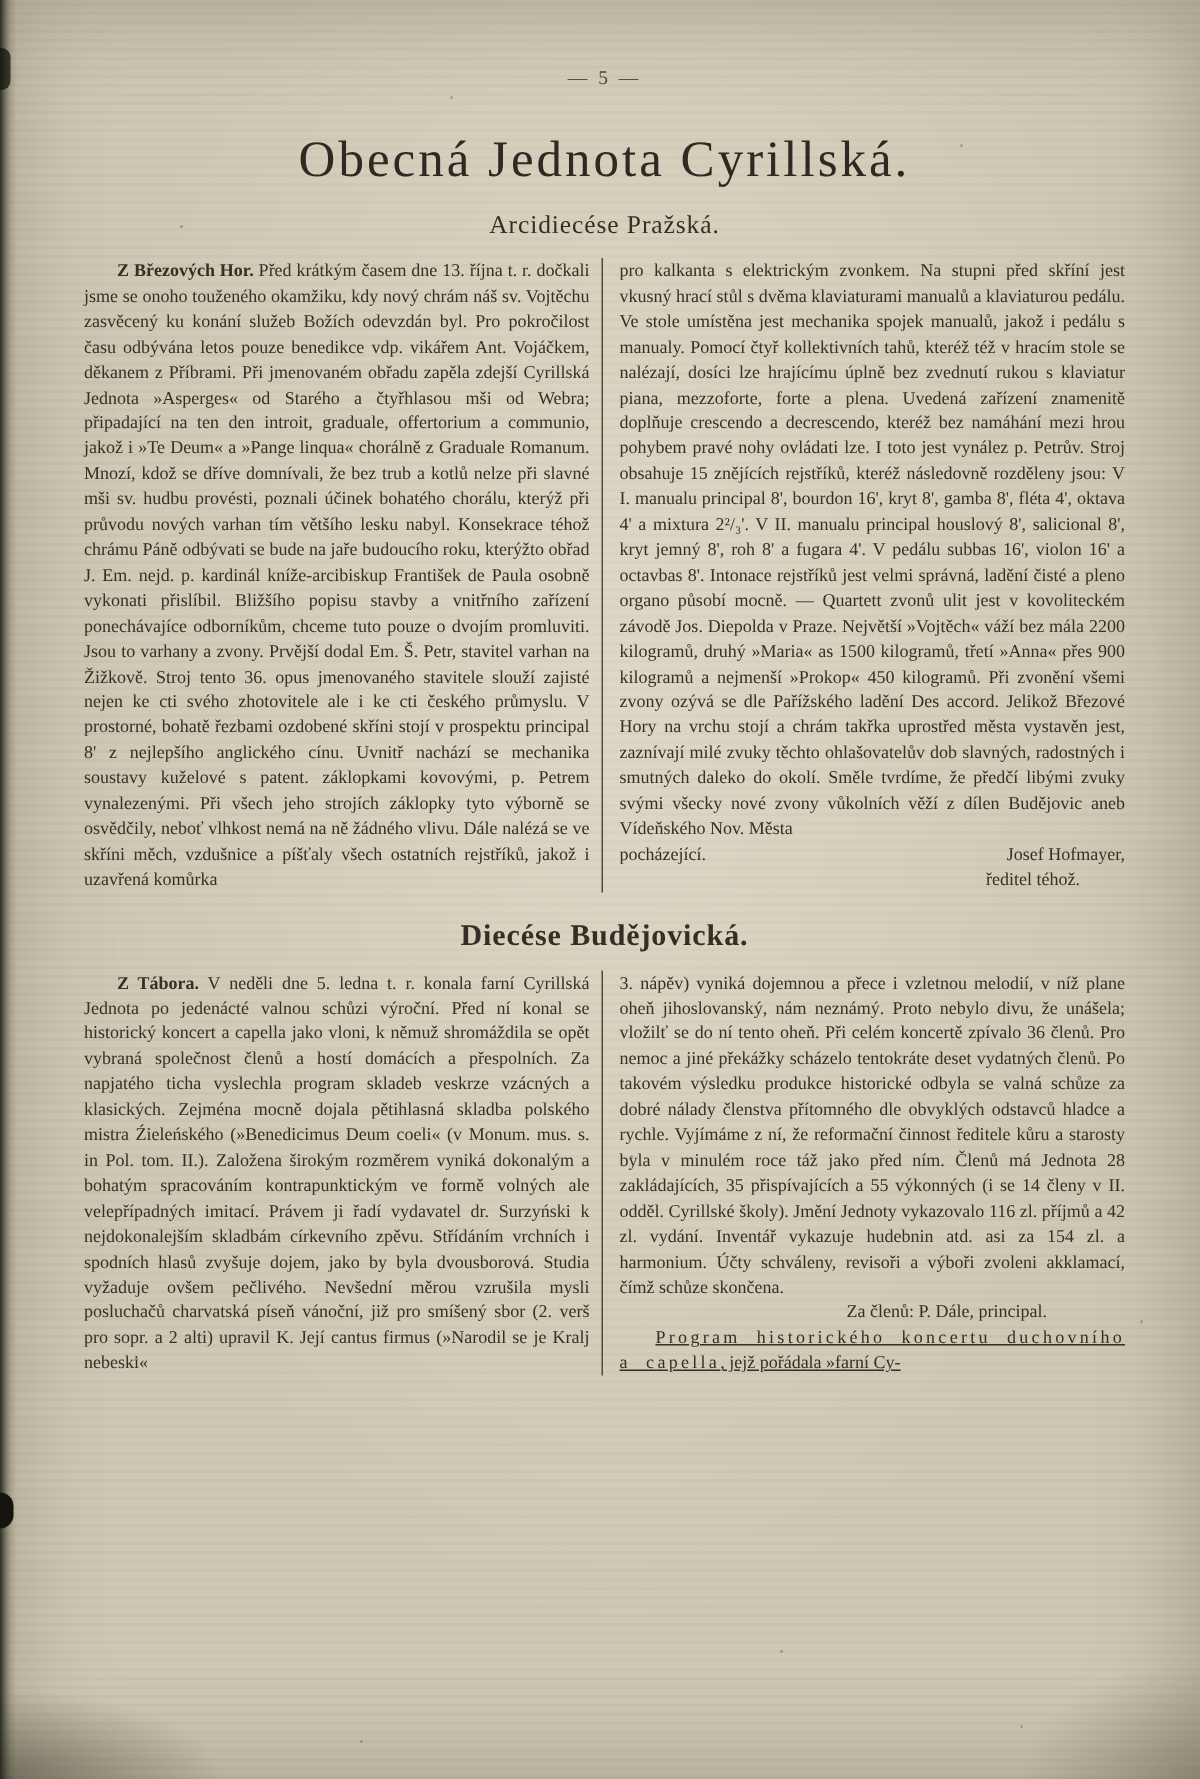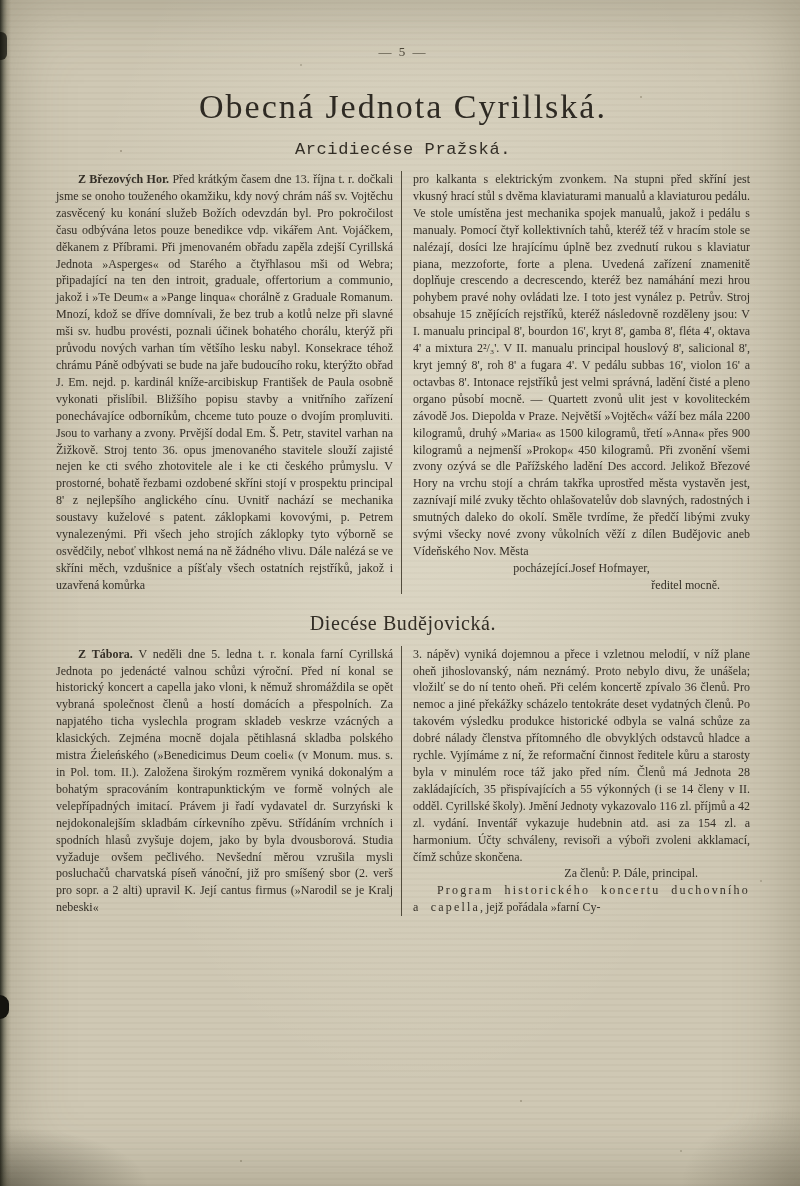--- a/index.html
+++ b/index.html
@@ -20,25 +20,25 @@
   .sec-heading{text-align:center;font-size:17px;margin-top:14px;letter-spacing:0.6px;color:#332e26;}
   .sec-heading.large{font-size:20px;margin-top:18px;}
   .cols{display:flex;margin-top:11px;align-items:stretch;}
   .col{flex:1;font-size:12px;line-height:16.9px;text-align:justify;}
   .col.left{padding-right:8px;}
   .col.right{padding-left:11px;}
   .divider{width:0;border-left:1px solid rgba(58,52,38,0.85);}
   .para{margin:0;text-indent:22px;}
   .para.noindent{text-indent:0;}
   .lead{font-weight:700;margin-top:28px;}
-  .sigline{display:flex;justify-content:center;}
+  .sigline{display:flex;justify-content:space-between;}
   .italic{}
   .sigrole{text-align:right;padding-right:30px;}
   .committee{text-align:right;padding-right:52px;}
-  .program{text-indent:24px;}
+  .program{text-indent:24px;text-decoration:underline;}
   .spaced{letter-spacing:2.2px;word-spacing:5px;}
   
   .edge-left{position:absolute;left:0;top:0;width:11px;height:1186px;
     background:linear-gradient(90deg, rgba(22,24,16,0.85), rgba(52,54,40,0.45) 4px, rgba(92,88,66,0.22) 7px, rgba(0,0,0,0));}
   .blob-left{position:absolute;left:0;top:995px;width:9px;height:24px;background:#15140f;border-radius:0 9px 9px 0;}
   .wedge-left{position:absolute;left:0;top:32px;width:7px;height:28px;background:rgba(20,20,14,0.75);border-radius:0 6px 6px 0;}
   .corner-bl{position:absolute;left:0;bottom:0;width:150px;height:60px;
     background:radial-gradient(ellipse at 0% 100%, rgba(40,38,26,0.45), rgba(0,0,0,0) 70%);}
   .corner-br{position:absolute;right:0;bottom:0;width:120px;height:80px;
     background:radial-gradient(ellipse at 100% 100%, rgba(60,55,38,0.30), rgba(0,0,0,0) 70%);}
@@ -60,38 +60,38 @@
 <div class="corner-bl"></div>
 <div class="corner-br"></div>
 <div class="flecks"></div>
 
 <div class="page-inner">
 
   <div class="pagenum">— 5 —</div>
 
   <h1 class="title" style="margin:28px 0 0 0;">Obecná Jednota Cyrillská.</h1>
 
-  <h3 class="sec-heading" style="margin:14px 0 12px 0;font-weight:400;font-family:Liberation Mono, monospace;">Arcidiecése Pražská.</h3>
+  <h3 class="sec-heading" style="margin:14px 0 12px 0;font-weight:400;">Arcidiecése Pražská.</h3>
 
   <div class="cols">
     <div class="col left">
       <p class="para"><span class="lead">Z Březových Hor.</span><span> Před krátkým časem dne 13. října t. r. dočkali jsme se onoho touženého okamžiku, kdy nový chrám náš sv. Vojtěchu zasvěcený ku konání služeb Božích odevzdán byl. Pro pokročilost času odbývána letos pouze benedikce vdp. vikářem Ant. Vojáčkem, děkanem z Příbrami. Při jmenovaném obřadu zapěla zdejší Cyrillská Jednota »Asperges« od Starého a čtyřhlasou mši od Webra; připadající na ten den introit, graduale, offertorium a communio, jakož i »Te Deum« a »Pange linqua« chorálně z Graduale Romanum. Mnozí, kdož se dříve domnívali, že bez trub a kotlů nelze při slavné mši sv. hudbu provésti, poznali účinek bohatého chorálu, kterýž při průvodu nových varhan tím většího lesku nabyl. Konsekrace téhož chrámu Páně odbývati se bude na jaře budoucího roku, kterýžto obřad J. Em. nejd. p. kardinál kníže-arcibiskup František de Paula osobně vykonati přislíbil. Bližšího popisu stavby a vnitřního zařízení ponechávajíce odborníkům, chceme tuto pouze o dvojím promluviti. Jsou to varhany a zvony. Prvější dodal Em. Š. Petr, stavitel varhan na Žižkově. Stroj tento 36. opus jmenovaného stavitele slouží zajisté nejen ke cti svého zhotovitele ale i ke cti českého průmyslu. V prostorné, bohatě řezbami ozdobené skříni stojí v prospektu principal 8' z nejlepšího anglického cínu. Uvnitř nachází se mechanika soustavy kuželové s patent. záklopkami kovovými, p. Petrem vynalezenými. Při všech jeho strojích záklopky tyto výborně se osvědčily, neboť vlhkost nemá na ně žádného vlivu. Dále nalézá se ve skříni měch, vzdušnice a píšťaly všech ostatních rejstříků, jakož i uzavřená komůrka</span></p>
     </div>
     <div class="divider"></div>
     <div class="col right">
       <p class="para noindent">pro kalkanta s elektrickým zvonkem. Na stupni před skříní jest vkusný hrací stůl s dvěma klaviaturami manualů a klaviaturou pedálu. Ve stole umístěna jest mechanika spojek manualů, jakož i pedálu s manualy. Pomocí čtyř kollektivních tahů, kteréž též v hracím stole se nalézají, dosíci lze hrajícímu úplně bez zvednutí rukou s klaviatur piana, mezzoforte, forte a plena. Uvedená zařízení znamenitě doplňuje crescendo a decrescendo, kteréž bez namáhání mezi hrou pohybem pravé nohy ovládati lze. I toto jest vynález p. Petrův. Stroj obsahuje 15 znějících rejstříků, kteréž následovně rozděleny jsou: V I. manualu principal 8', bourdon 16', kryt 8', gamba 8', fléta 4', oktava 4' a mixtura 2²/₃'. V II. manualu principal houslový 8', salicional 8', kryt jemný 8', roh 8' a fugara 4'. V pedálu subbas 16', violon 16' a octavbas 8'. Intonace rejstříků jest velmi správná, ladění čisté a pleno organo působí mocně. — Quartett zvonů ulit jest v kovoliteckém závodě Jos. Diepolda v Praze. Největší »Vojtěch« váží bez mála 2200 kilogramů, druhý »Maria« as 1500 kilogramů, třetí »Anna« přes 900 kilogramů a nejmenší »Prokop« 450 kilogramů. Při zvonění všemi zvony ozývá se dle Pařížského ladění Des accord. Jelikož Březové Hory na vrchu stojí a chrám takřka uprostřed města vystavěn jest, zaznívají milé zvuky těchto ohlašovatelův dob slavných, radostných i smutných daleko do okolí. Směle tvrdíme, že předčí libými zvuky svými všecky nové zvony vůkolních věží z dílen Budějovic aneb Vídeňského Nov. Města</p>
       <div class="sigline">
         <span>pocházející.</span>
         <span class="italic">Josef Hofmayer,</span>
       </div>
-      <div class="sigrole">ředitel mocně.</div>
+      <div class="sigrole">ředitel téhož.</div>
     </div>
   </div>
 
-  <h3 class="sec-heading large" style="margin:18px 0 0 0;font-weight:400;">Diecése Budějovická.</h3>
+  <h3 class="sec-heading large" style="margin:18px 0 0 0;font-weight:700;">Diecése Budějovická.</h3>
 
   <div class="cols">
     <div class="col left">
       <p class="para"><span class="lead">Z Tábora.</span><span> V neděli dne 5. ledna t. r. konala farní Cyrillská Jednota po jedenácté valnou schůzi výroční. Před ní konal se historický koncert a capella jako vloni, k němuž shromáždila se opět vybraná společnost členů a hostí domácích a přespolních. Za napjatého ticha vyslechla program skladeb veskrze vzácných a klasických. Zejména mocně dojala pětihlasná skladba polského mistra Źieleńského (»Benedicimus Deum coeli« (v Monum. mus. s. in Pol. tom. II.). Založena širokým rozměrem vyniká dokonalým a bohatým spracováním kontrapunktickým ve formě volných ale velepřípadných imitací. Právem ji řadí vydavatel dr. Surzyński k nejdokonalejším skladbám církevního zpěvu. Střídáním vrchních i spodních hlasů zvyšuje dojem, jako by byla dvousborová. Studia vyžaduje ovšem pečlivého. Nevšední měrou vzrušila mysli posluchačů charvatská píseň vánoční, již pro smíšený sbor (2. verš pro sopr. a 2 alti) upravil K. Její cantus firmus (»Narodil se je Kralj nebeski«</span></p>
     </div>
     <div class="divider"></div>
     <div class="col right">
       <p class="para noindent">3. nápěv) vyniká dojemnou a přece i vzletnou melodií, v níž plane oheň jihoslovanský, nám neznámý. Proto nebylo divu, že unášela; vložilť se do ní tento oheň. Při celém koncertě zpívalo 36 členů. Pro nemoc a jiné překážky scházelo tentokráte deset vydatných členů. Po takovém výsledku produkce historické odbyla se valná schůze za dobré nálady členstva přítomného dle obvyklých odstavců hladce a rychle. Vyjímáme z ní, že reformační činnost ředitele kůru a starosty byla v minulém roce táž jako před ním. Členů má Jednota 28 zakládajících, 35 přispívajících a 55 výkonných (i se 14 členy v II. odděl. Cyrillské školy). Jmění Jednoty vykazovalo 116 zl. příjmů a 42 zl. vydání. Inventář vykazuje hudebnin atd. asi za 154 zl. a harmonium. Účty schváleny, revisoři a výboři zvoleni akklamací, čímž schůze skončena.</p>
       <div class="committee">
         <span>Za členů: P. </span><span class="italic">Dále</span><span>, principal.</span>

